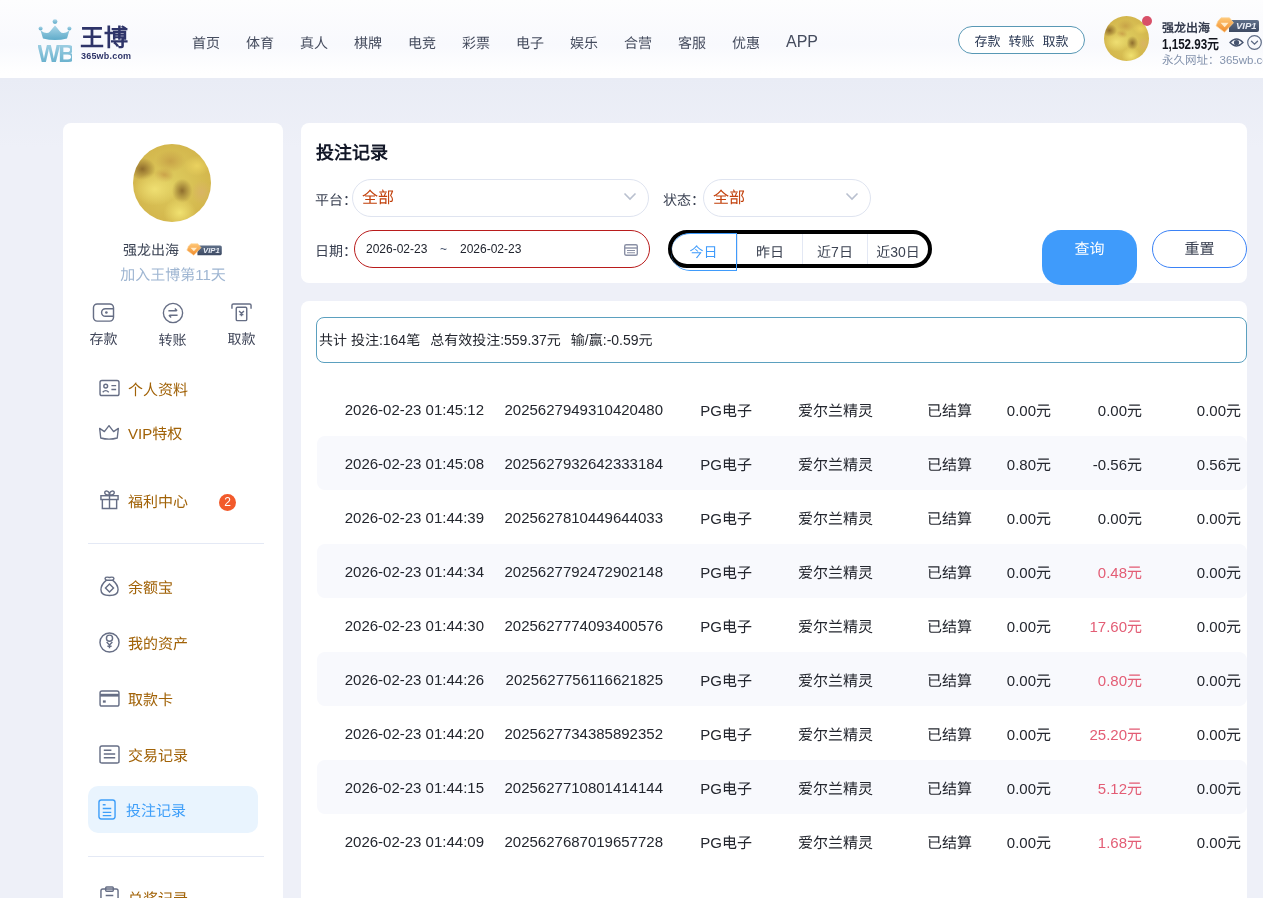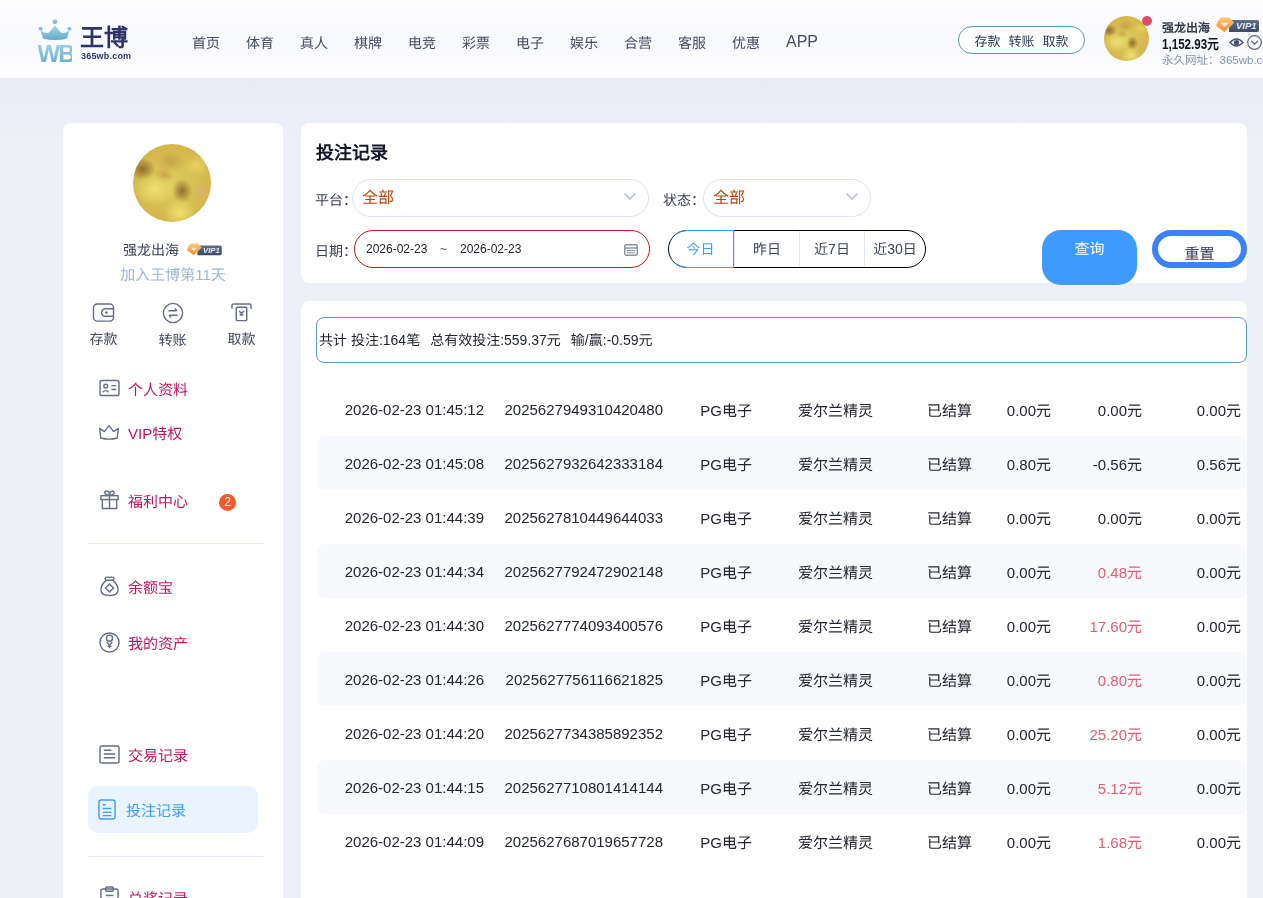--- a/index.html
+++ b/index.html
@@ -37,40 +37,40 @@
 .srow-name{position:absolute;left:0;top:116px;width:220px;display:flex;align-items:center;justify-content:center;gap:5px;}
 .sname{font-size:14px;color:#3b4354;}
 .sjoin{position:absolute;left:0;top:140px;width:220px;text-align:center;font-size:15px;color:#9fb6d2;}
 .quick{position:absolute;left:6px;top:179px;width:208px;display:flex;}
 .quick .q{width:69px;text-align:center;}
 .quick .q svg{display:block;margin:0 auto;}
 .quick .q .ql{margin-top:5px;font-size:14px;color:#41475a;}
 .menu-item{position:absolute;left:35px;width:166px;height:32px;display:flex;align-items:center;}
 .menu-item .islot{width:22px;display:flex;justify-content:center;}
 .menu-item svg{flex:0 0 auto;}
-.menu-item .ml{margin-left:8px;font-size:15px;color:#be185d;}
+.menu-item .ml{margin-left:8px;font-size:15px;color:#a16207;}
 .mi-active{position:absolute;left:25px;width:170px;height:47px;background:#e9f4fe;border-radius:10px;display:flex;align-items:center;}
 .mi-active .ml{margin-left:10px;font-size:15px;color:#3f9ff9;}
 .badge2{position:absolute;left:156px;top:371px;width:17px;height:17px;border-radius:50%;background:#f25a2b;color:#fff;font-size:12px;text-align:center;line-height:17px;}
 .sdiv{position:absolute;left:25px;width:176px;height:1px;background:#e4e9f5;}
 
 .card1{position:absolute;left:301px;top:123px;width:946px;height:160px;background:#fff;border-radius:8px;}
 .card2{position:absolute;left:301px;top:301px;width:946px;height:620px;background:#fff;border-radius:8px;}
 .title{position:absolute;left:15px;top:15px;font-size:18px;font-weight:bold;color:#121727;}
 .subtitle{position:absolute;left:98px;top:18px;font-size:14px;color:#a7adbb;}
 .flabel{position:absolute;font-size:14px;color:#3a4152;}
 .sel{position:absolute;height:38px;background:#fff;border:1px solid #dfe4f0;border-radius:19px;font-size:16px;color:#c2410c;line-height:36px;padding-left:9px;}
 .sel .chev{position:absolute;right:11px;top:12px;}
 .dinput{position:absolute;left:53px;top:107px;width:296px;height:38px;border:1px solid #b91c1c;border-radius:19px;background:#fff;font-size:12px;color:#20242e;line-height:36px;}
-.qb{position:absolute;left:367px;top:107px;display:flex;height:38px;border:1px solid #000000;border-radius:19px;background:#fff;}
+.qb{position:absolute;left:367px;top:107px;display:flex;height:38px;border:4px solid #000000;border-radius:19px;background:#fff;}
 .qb span{width:65px;text-align:center;line-height:36px;font-size:14px;color:#3d4453;border-left:1px solid #e3e8f4;}
 .qb span:first-child{border-left:none;}
 .qb .act{position:relative;border:1px solid #3f9bfb;border-radius:19px 0 0 19px;color:#3f9bfb;margin:-1px 0 -1px -1px;height:38px;line-height:36px;width:66px;box-sizing:border-box;}
 .btn-q{position:absolute;left:741px;top:107px;width:95px;height:55px;background:#3f9bfb;border-radius:19px;color:#fff;font-size:15px;text-align:center;line-height:38px;}
-.btn-r{position:absolute;left:851px;top:107px;width:95px;height:38px;background:#fff;border:6px solid #3b82f6;border-radius:19px;color:#3a4152;font-size:15px;text-align:center;line-height:36px;}
+.btn-r{position:absolute;left:851px;top:107px;width:95px;height:38px;background:#fff;border:1px solid #3b82f6;border-radius:19px;color:#3a4152;font-size:15px;text-align:center;line-height:36px;}
 
 .sumbox{position:absolute;left:15px;top:16px;width:931px;height:46px;border:1px solid #5ba0bf;border-radius:8px;font-size:14px;color:#23262e;line-height:44px;}
 .tbl{position:absolute;left:16px;top:81px;width:930px;}
 .trow{display:flex;width:930px;height:54px;align-items:center;}
 .trow.hd{height:50px;background:#f2f4f9;border-radius:8px;font-weight:bold;color:#262b38;margin-bottom:2px;}
 .trow.ev{background:#f8f9fd;border-radius:8px;}
 .trow div{text-align:right;font-size:15px;}
 .c1{width:167px;}.c2{width:179px;}.c3{width:89px;}.c4{width:121px;}.c5{width:99px;}.c6{width:79px;}.c7{width:91px;}.c8{width:99px;padding-right:0;}
 .trow .c8{width:105px;padding-right:6px;}
 .red{color:#e35d75;}
@@ -231,20 +231,30 @@
   <div class="menu-item" style="top:503px;">
       <span class="islot">
         <svg width="21" height="21" viewBox="0 0 22 22" fill="none" stroke="#666e85" stroke-width="1.5">
       <circle cx="11" cy="11" r="10"></circle>
       <circle cx="11" cy="6.5" r="3.2"></circle>
       <path d="M8 10.5 L11 13.5 L14 10.5 M11 13.5 L11 17 M8.8 15 L13.2 15"></path>
     </svg>
       </span>
     <span class="ml">我的资产</span>
   </div>
+  <div class="menu-item" style="top:559px;">
+      <span class="islot">
+        <svg width="21" height="17" viewBox="0 0 22 18" fill="none" stroke="#666e85" stroke-width="1.5">
+      <rect x="1" y="1" width="20" height="16" rx="2"></rect>
+      <path d="M1 5.5 L21 5.5" stroke-width="3"></path>
+      <rect x="4" y="11" width="3" height="2.4" fill="#666e85" stroke="none"></rect>
+    </svg>
+      </span>
+    <span class="ml">取款卡</span>
+  </div>
   <div class="menu-item" style="top:615px;">
       <span class="islot">
         <svg width="21" height="19" viewBox="0 0 22 20" fill="none" stroke="#666e85" stroke-width="1.5">
       <rect x="1" y="1" width="20" height="18" rx="2"></rect>
       <path d="M5 5.5 L13 5.5 M5 9.5 L17 9.5 M5 13.5 L17 13.5"></path>
     </svg>
       </span>
     <span class="ml">交易记录</span>
   </div>
   <div class="mi-active" style="top:663px;">

